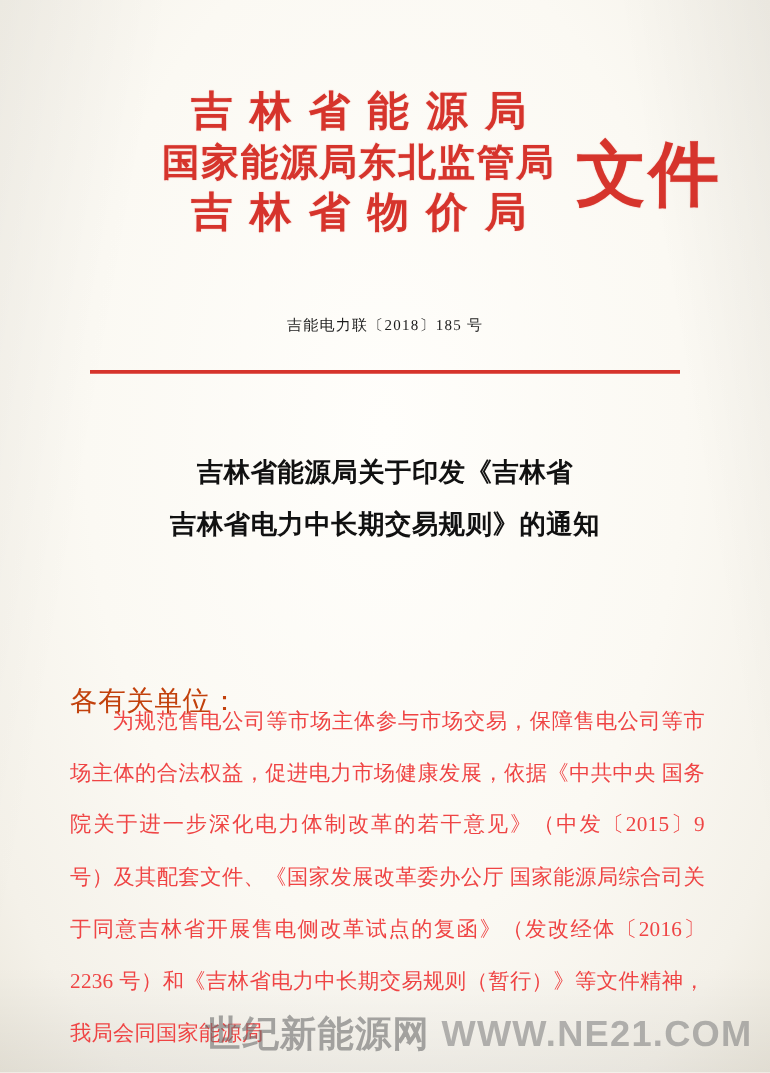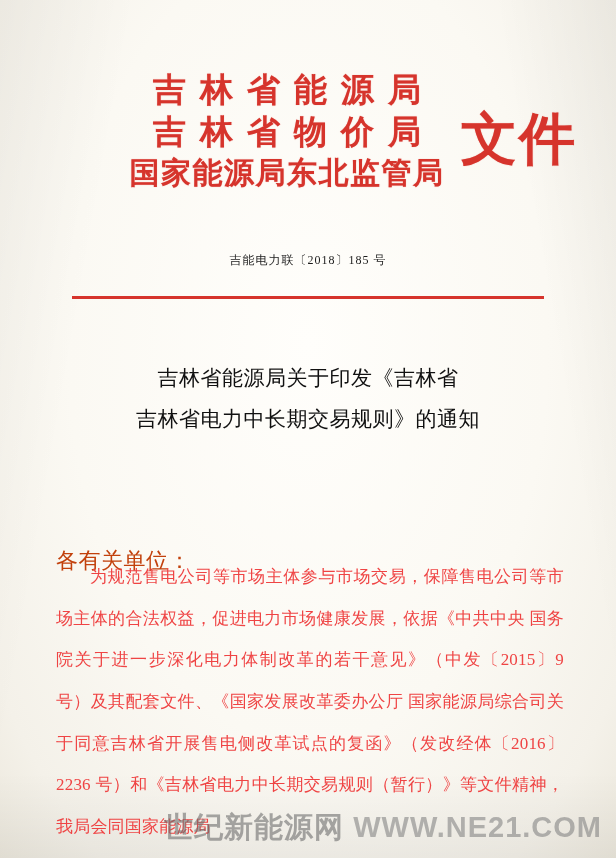--- a/index.html
+++ b/index.html
@@ -114,21 +114,21 @@
   }
 
   
   .title-block {
     position: absolute;
     left: 78px;
     right: 78px;
     top: 358px;
     text-align: center;
     color: #111;
-    font-weight: normal;
+    font-weight: bold;
     font-size: 21px;
     line-height: 1.95;
     letter-spacing: 0.5px;
   }
 
   
   .salutation {
     position: absolute;
     left: 56px;
     top: 546px;
@@ -171,22 +171,22 @@
 </head>
 <body>
 
 <div class="paper"></div>
 
 <div class="content">
 
   <div class="letterhead">
     <div class="lh-rows">
       <div class="lh-line l1">吉林省能源局</div>
+      <div class="lh-line l2">国家能源局东北监管局</div>
       <div class="lh-line l3">吉林省物价局</div>
-      <div class="lh-line l2">国家能源局东北监管局</div>
       <div class="lh-wenjian">文件</div>
     </div>
   </div>
 
   <div class="doc-number">吉能电力联〔2018〕185 号</div>
 
   <div class="red-rule"></div>
 
   <div class="title-block">
     <div>吉林省能源局关于印发《吉林省</div>

